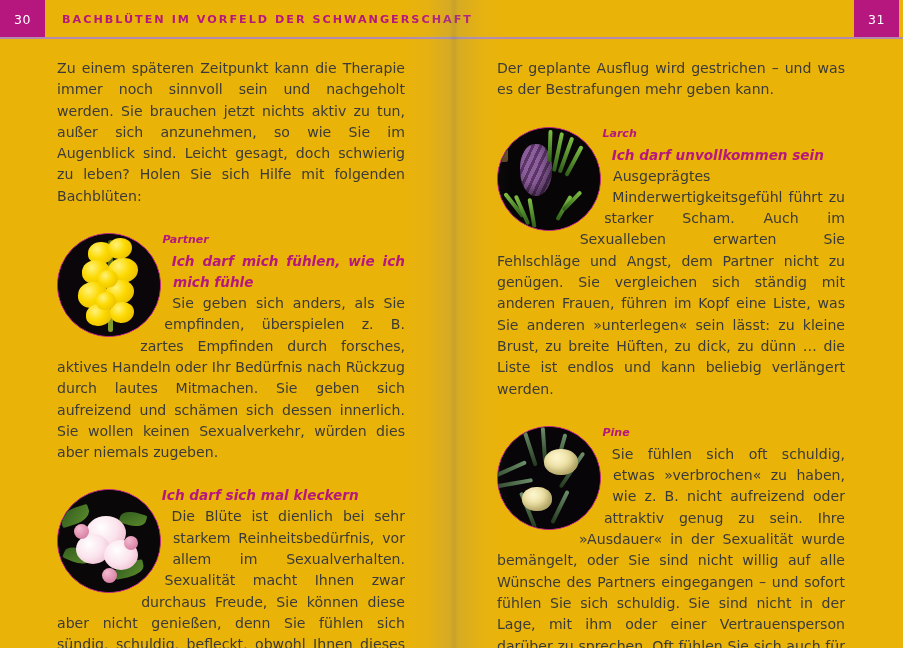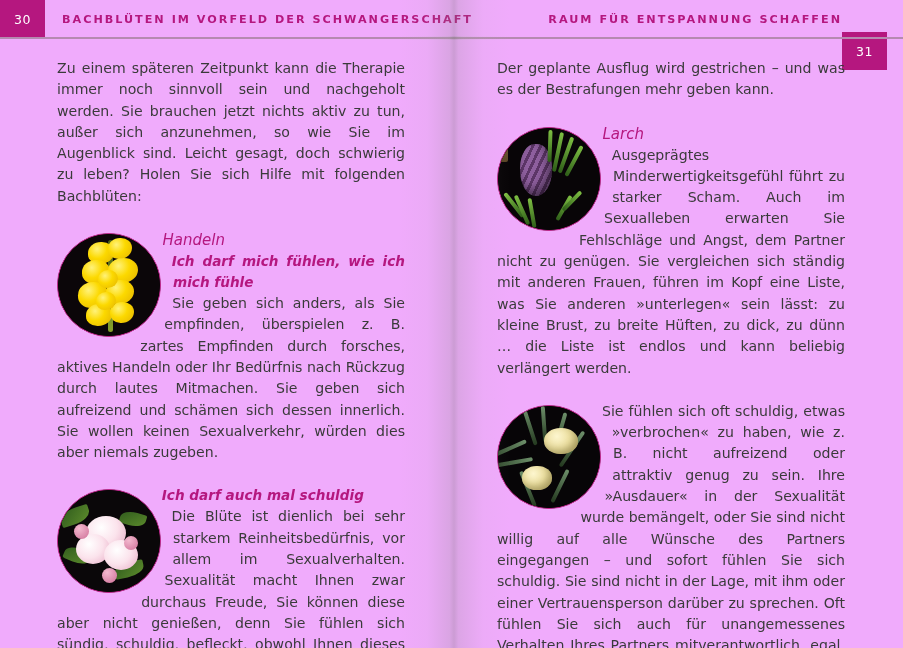--- a/index.html
+++ b/index.html
@@ -9,21 +9,21 @@
     height: 648px;
     overflow: hidden;
     background: #ffffff;
     font-family: "DejaVu Sans", "Liberation Sans", sans-serif;
   }
 
   .spread {
     position: relative;
     width: 903px;
     height: 648px;
-    background: #f0abfc;
+    background: #eab308;
   }
 
   
   .gutter {
     position: absolute;
     top: 0;
     left: 398px;
     width: 112px;
     height: 648px;
     background: linear-gradient(to right,
@@ -54,21 +54,21 @@
     height: 38px;
     background: #b5177f;
     color: #ffffff;
     font-size: 12.5px;
     letter-spacing: 0.6px;
     display: flex;
     align-items: center;
     justify-content: center;
   }
   .folio.left  { left: 0; }
-  .folio.right { right: 16px; margin-top: 32px; }
+  .folio.right { right: 4px; }
 
   .running-head {
     position: absolute;
     top: 0;
     height: 38px;
     display: flex;
     align-items: center;
     color: #b5177f;
     font-size: 11.2px;
     letter-spacing: 2.0px;
@@ -139,22 +139,22 @@
 
   .thumb .bg {
     position: absolute;
     inset: 0;
     border-radius: 50%;
   }
 
   .flower-name {
     color: #b5177f;
     font-style: italic;
-    font-weight: normal;
-    font-size: 15px;
+    font-weight: bold;
+    font-size: 11px;
     line-height: 22px;
   }
   .flower-motto {
     color: #b5177f;
     font-style: italic;
     font-weight: bold;
     font-size: 13.6px;
     line-height: 21px;
   }
   .entry-body {
@@ -221,21 +221,20 @@
 </style>
 </head>
 <body>
 
 <div class="spread">
 
   <div class="header-band">
     <div class="folio left">30</div>
     <div class="running-head left">Bachblüten im Vorfeld der Schwangerschaft</div>
 
-    <div class="running-head right">Raum für Entspannung schaffen</div>
     <div class="folio right">31</div>
   </div>
   <div class="rule"></div>
   <div class="rule-mask"></div>
 
   <div class="column left">
 
     <p class="para">Zu einem späteren Zeitpunkt kann die Therapie immer noch sinnvoll sein und nachgeholt werden. Sie brauchen jetzt nichts aktiv zu tun, außer sich anzunehmen, so wie Sie im Augenblick sind. Leicht gesagt, doch schwierig zu leben? Holen Sie sich Hilfe mit folgenden Bachblüten:</p>
 
     <div class="entry">
@@ -248,42 +247,42 @@
           <div class="petal ag-p" style="left:24px;top:26px;width:28px;height:24px;"></div>
           <div class="petal ag-p" style="left:50px;top:24px;width:30px;height:25px;"></div>
           <div class="petal ag-p" style="left:20px;top:48px;width:30px;height:26px;"></div>
           <div class="petal ag-p" style="left:48px;top:46px;width:28px;height:24px;"></div>
           <div class="petal ag-p" style="left:28px;top:70px;width:26px;height:22px;"></div>
           <div class="petal ag-p" style="left:52px;top:68px;width:24px;height:21px;"></div>
           <div class="petal ag-p" style="left:40px;top:36px;width:20px;height:18px;"></div>
           <div class="petal ag-p" style="left:38px;top:58px;width:20px;height:18px;"></div>
         </div>
       </div>
-      <div class="flower-name">Handeln</div>
+      <div class="flower-name">Partner</div>
       <div class="flower-motto">Ich darf mich fühlen, wie ich mich fühle</div>
       <div class="entry-body">Sie geben sich anders, als Sie empfinden, überspielen z. B. zartes Empfinden durch forsches, aktives Handeln oder Ihr Bedürfnis nach Rückzug durch lautes Mitmachen. Sie geben sich aufreizend und schämen sich dessen innerlich. Sie wollen keinen Sexualverkehr, würden dies aber niemals zugeben.</div>
     </div>
 
     <div class="entry">
       <div class="thumb">
         <div class="bg" style="background:#0a0709;"></div>
         <div class="art">
           <div class="leaf ca-leaf" style="left:2px;top:18px;width:30px;height:16px;transform:rotate(-18deg);"></div>
           <div class="leaf ca-leaf" style="left:6px;top:58px;width:28px;height:15px;transform:rotate(22deg);"></div>
           <div class="leaf ca-leaf" style="left:62px;top:22px;width:26px;height:14px;transform:rotate(16deg);"></div>
           <div class="leaf ca-leaf" style="left:56px;top:72px;width:30px;height:15px;transform:rotate(-12deg);"></div>
           <div class="petal ca-p" style="left:28px;top:26px;width:40px;height:34px;"></div>
           <div class="petal ca-p" style="left:18px;top:44px;width:34px;height:30px;"></div>
           <div class="petal ca-p" style="left:46px;top:50px;width:34px;height:30px;"></div>
           <div class="petal ca-bud" style="left:16px;top:34px;width:15px;height:15px;"></div>
           <div class="petal ca-bud" style="left:66px;top:46px;width:14px;height:14px;"></div>
           <div class="petal ca-bud" style="left:44px;top:78px;width:15px;height:15px;"></div>
         </div>
       </div>
-      <div class="flower-motto">Ich darf auch mal schuldig</div>
+      <div class="flower-motto">Ich darf sich mal kleckern</div>
       <div class="entry-body">Die Blüte ist dienlich bei sehr starkem Reinheitsbedürfnis, vor allem im Sexualverhalten. Sexualität macht Ihnen zwar durchaus Freude, Sie können diese aber nicht genießen, denn Sie fühlen sich sündig, schuldig, befleckt, obwohl Ihnen dieses Empfinden sehr altmodisch erscheint. Einige Menschen (Frauen wie Männer) leiden dann häufig unter Waschzwang oder legen für sich selbst Strafen fest: diese Woche keinen Sex mehr! Süßigkeiten sind für den Rest des Monats verboten!</div>
     </div>
 
   </div>
 
   <div class="column right">
 
     <p class="para">Der geplante Ausflug wird gestrichen – und was es der Bestrafungen mehr geben kann.</p>
 
     <div class="entry">
@@ -297,38 +296,40 @@
           <div class="needle la-n" style="left:74px;top:16px;width:4px;height:34px;transform:rotate(28deg);"></div>
           <div class="needle la-n" style="left:50px;top:2px;width:4px;height:32px;transform:rotate(2deg);"></div>
           <div class="needle la-n" style="left:14px;top:62px;width:4px;height:30px;transform:rotate(-38deg);"></div>
           <div class="needle la-n" style="left:22px;top:66px;width:4px;height:32px;transform:rotate(-24deg);"></div>
           <div class="needle la-n" style="left:32px;top:70px;width:4px;height:30px;transform:rotate(-10deg);"></div>
           <div class="needle la-n" style="left:64px;top:66px;width:4px;height:28px;transform:rotate(30deg);"></div>
           <div class="needle la-n" style="left:72px;top:60px;width:4px;height:26px;transform:rotate(44deg);"></div>
         </div>
       </div>
       <div class="flower-name">Larch</div>
+      <div class="flower-motto">Ich darf unvollkommen sein</div>
       <div class="entry-body">Ausgeprägtes Minderwertigkeitsgefühl führt zu starker Scham. Auch im Sexualleben erwarten Sie Fehlschläge und Angst, dem Partner nicht zu genügen. Sie vergleichen sich ständig mit anderen Frauen, führen im Kopf eine Liste, was Sie anderen »unterlegen« sein lässt: zu kleine Brust, zu breite Hüften, zu dick, zu dünn … die Liste ist endlos und kann beliebig verlängert werden.</div>
     </div>
 
     <div class="entry">
       <div class="thumb">
         <div class="bg" style="background:#070507;"></div>
         <div class="art">
           <div class="needle pi-n" style="left:6px;top:22px;width:4px;height:44px;transform:rotate(66deg);"></div>
           <div class="needle pi-n" style="left:10px;top:34px;width:4px;height:46px;transform:rotate(80deg);"></div>
           <div class="needle pi-n" style="left:30px;top:2px;width:4px;height:38px;transform:rotate(-18deg);"></div>
           <div class="needle pi-n" style="left:44px;top:0px;width:4px;height:36px;transform:rotate(-4deg);"></div>
           <div class="needle pi-n" style="left:60px;top:6px;width:4px;height:40px;transform:rotate(16deg);"></div>
           <div class="needle pi-n" style="left:72px;top:22px;width:4px;height:42px;transform:rotate(34deg);"></div>
           <div class="needle pi-n" style="left:28px;top:64px;width:4px;height:38px;transform:rotate(-22deg);"></div>
           <div class="needle pi-n" style="left:60px;top:62px;width:4px;height:36px;transform:rotate(26deg);"></div>
           <div class="cone pi-cat" style="left:46px;top:22px;width:34px;height:26px;"></div>
           <div class="cone pi-cat" style="left:24px;top:60px;width:30px;height:24px;"></div>
         </div>
       </div>
+      <div class="flower-name">Pine</div>
       <div class="entry-body">Sie fühlen sich oft schuldig, etwas »verbrochen« zu haben, wie z. B. nicht aufreizend oder attraktiv genug zu sein. Ihre »Ausdauer« in der Sexualität wurde bemängelt, oder Sie sind nicht willig auf alle Wünsche des Partners eingegangen – und sofort fühlen Sie sich schuldig. Sie sind nicht in der Lage, mit ihm oder einer Vertrauensperson darüber zu sprechen. Oft fühlen Sie sich auch für unangemessenes Verhalten Ihres Partners mitverantwortlich, egal, ob dies die Sexualität betrifft oder im alltäglichen Zusammenleben geschehen ist. Die Schuldgefühle lassen Sie verkrampft, gehemmt und freudlos sein.</div>
     </div>
 
   </div>
 
   <div class="gutter"></div>
 </div>
 
 </body></html>

